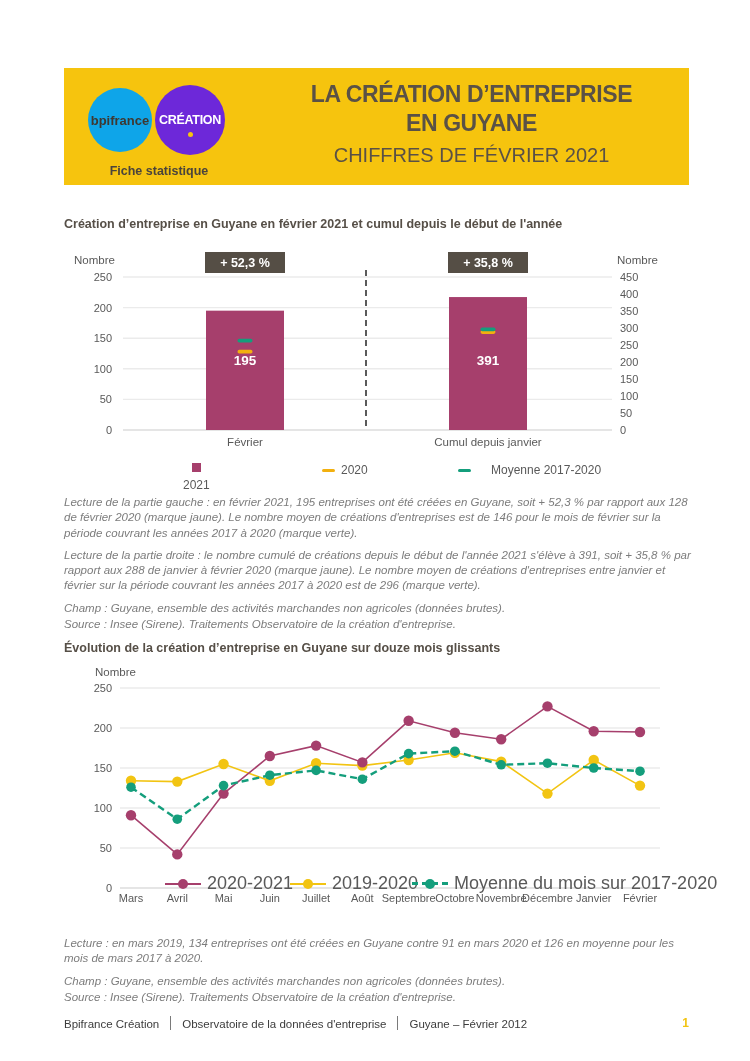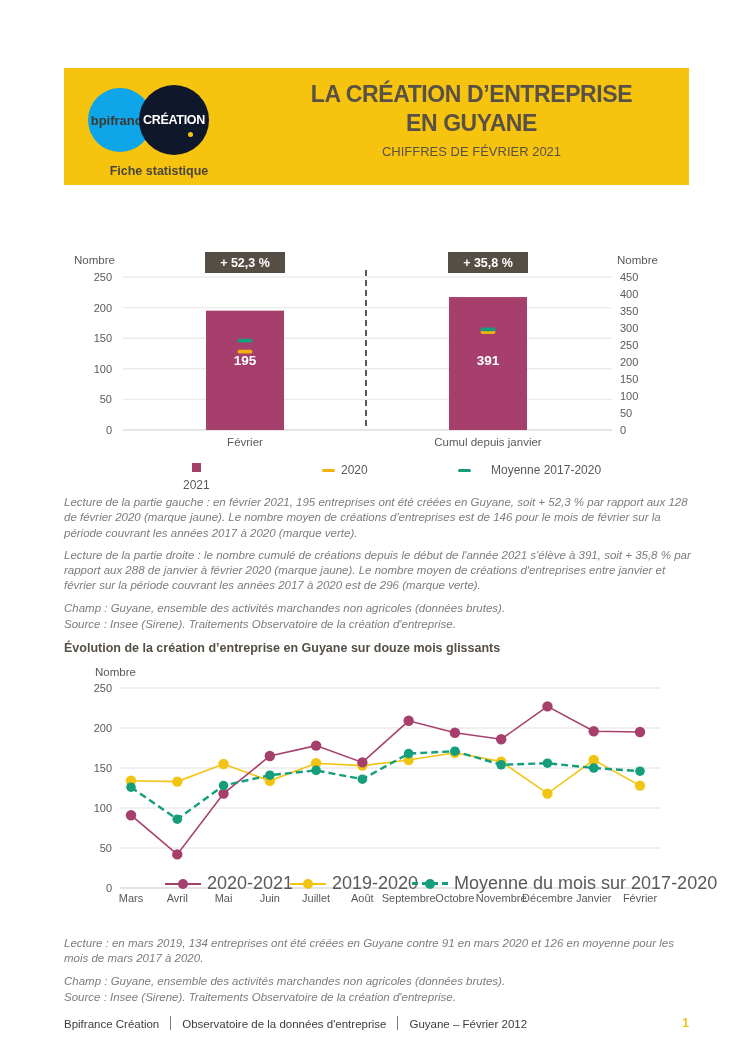--- a/index.html
+++ b/index.html
@@ -4,26 +4,26 @@
 <style>
   html,body{margin:0;padding:0;background:#ffffff;}
   body{font-family:"Liberation Sans",sans-serif;}
   #page{position:relative;width:750px;height:1061px;background:#ffffff;margin:0 auto;overflow:hidden;}
 
   
   .band{position:absolute;left:64px;top:68px;width:625px;height:117px;background:#F6C40E;}
   .logo-wrap{position:absolute;left:20px;top:16px;width:200px;height:96px;}
   .circle{position:absolute;border-radius:50%;display:flex;align-items:center;justify-content:center;}
   .circle.white{left:4px;top:4px;width:64px;height:64px;background:#0ea5e9;color:#3E3831;font-weight:700;font-size:13px;}
-  .circle.dark{left:55px;top:1px;width:70px;height:70px;background:#0f172a;color:#ffffff;font-weight:700;font-size:12.5px;letter-spacing:-0.3px;}
+  .circle.dark{left:71px;top:1px;width:70px;height:70px;background:#6d28d9;color:#ffffff;font-weight:700;font-size:12.5px;letter-spacing:-0.3px;}
   .logo-dot{position:absolute;left:104px;top:48px;width:5px;height:5px;border-radius:50%;background:#F6C40E;}
   .tagline{position:absolute;left:0;top:80px;width:150px;text-align:center;font-weight:700;font-size:12.5px;color:#4A443C;}
   .head-titles{position:absolute;left:200px;top:12px;width:415px;text-align:center;color:#5A5146;}
   .head-titles .t1{font-size:23px;font-weight:800;letter-spacing:-0.4px;line-height:1.25;}
-  .head-titles .t2{font-size:13px;font-weight:400;margin-top:6px;}
+  .head-titles .t2{font-size:20px;font-weight:400;margin-top:6px;}
 
   .sec-title{position:absolute;left:64px;width:628px;font-size:12.5px;font-weight:700;color:#564F47;}
   #sec1-title{top:217px;}
   #sec2-title{top:641px;}
 
   .chart-box{position:absolute;left:64px;}
   #chart1{top:248px;width:625px;height:212px;}
   #chart2{top:660px;width:625px;height:246px;}
   svg{font-family:"Liberation Sans",sans-serif;display:block;}
 
@@ -64,20 +64,21 @@
       <div class="logo-dot"></div>
       <div class="tagline">Fiche statistique</div>
     </div>
     <div class="head-titles">
       <div class="t1">LA CRÉATION D’ENTREPRISE</div>
       <div class="t1">EN GUYANE</div>
       <div class="t2">CHIFFRES DE FÉVRIER 2021</div>
     </div>
   </div>
 
+  <div id="sec1-title" class="sec-title">Création d’entreprise en Guyane en février 2021 et cumul depuis le début de l'année</div>
   <div id="chart1" class="chart-box">
     <svg id="svg1" width="625" height="212">
         <line x1="59" y1="29" x2="548" y2="29" stroke="#EBEBEB" stroke-width="1.4"></line>
         <text x="48" y="33" text-anchor="end" font-size="11" fill="#595959">250</text>
         <line x1="59" y1="59.6" x2="548" y2="59.6" stroke="#EBEBEB" stroke-width="1.4"></line>
         <text x="48" y="63.6" text-anchor="end" font-size="11" fill="#595959">200</text>
         <line x1="59" y1="90.2" x2="548" y2="90.2" stroke="#EBEBEB" stroke-width="1.4"></line>
         <text x="48" y="94.2" text-anchor="end" font-size="11" fill="#595959">150</text>
         <line x1="59" y1="120.8" x2="548" y2="120.8" stroke="#EBEBEB" stroke-width="1.4"></line>
         <text x="48" y="124.8" text-anchor="end" font-size="11" fill="#595959">100</text>

